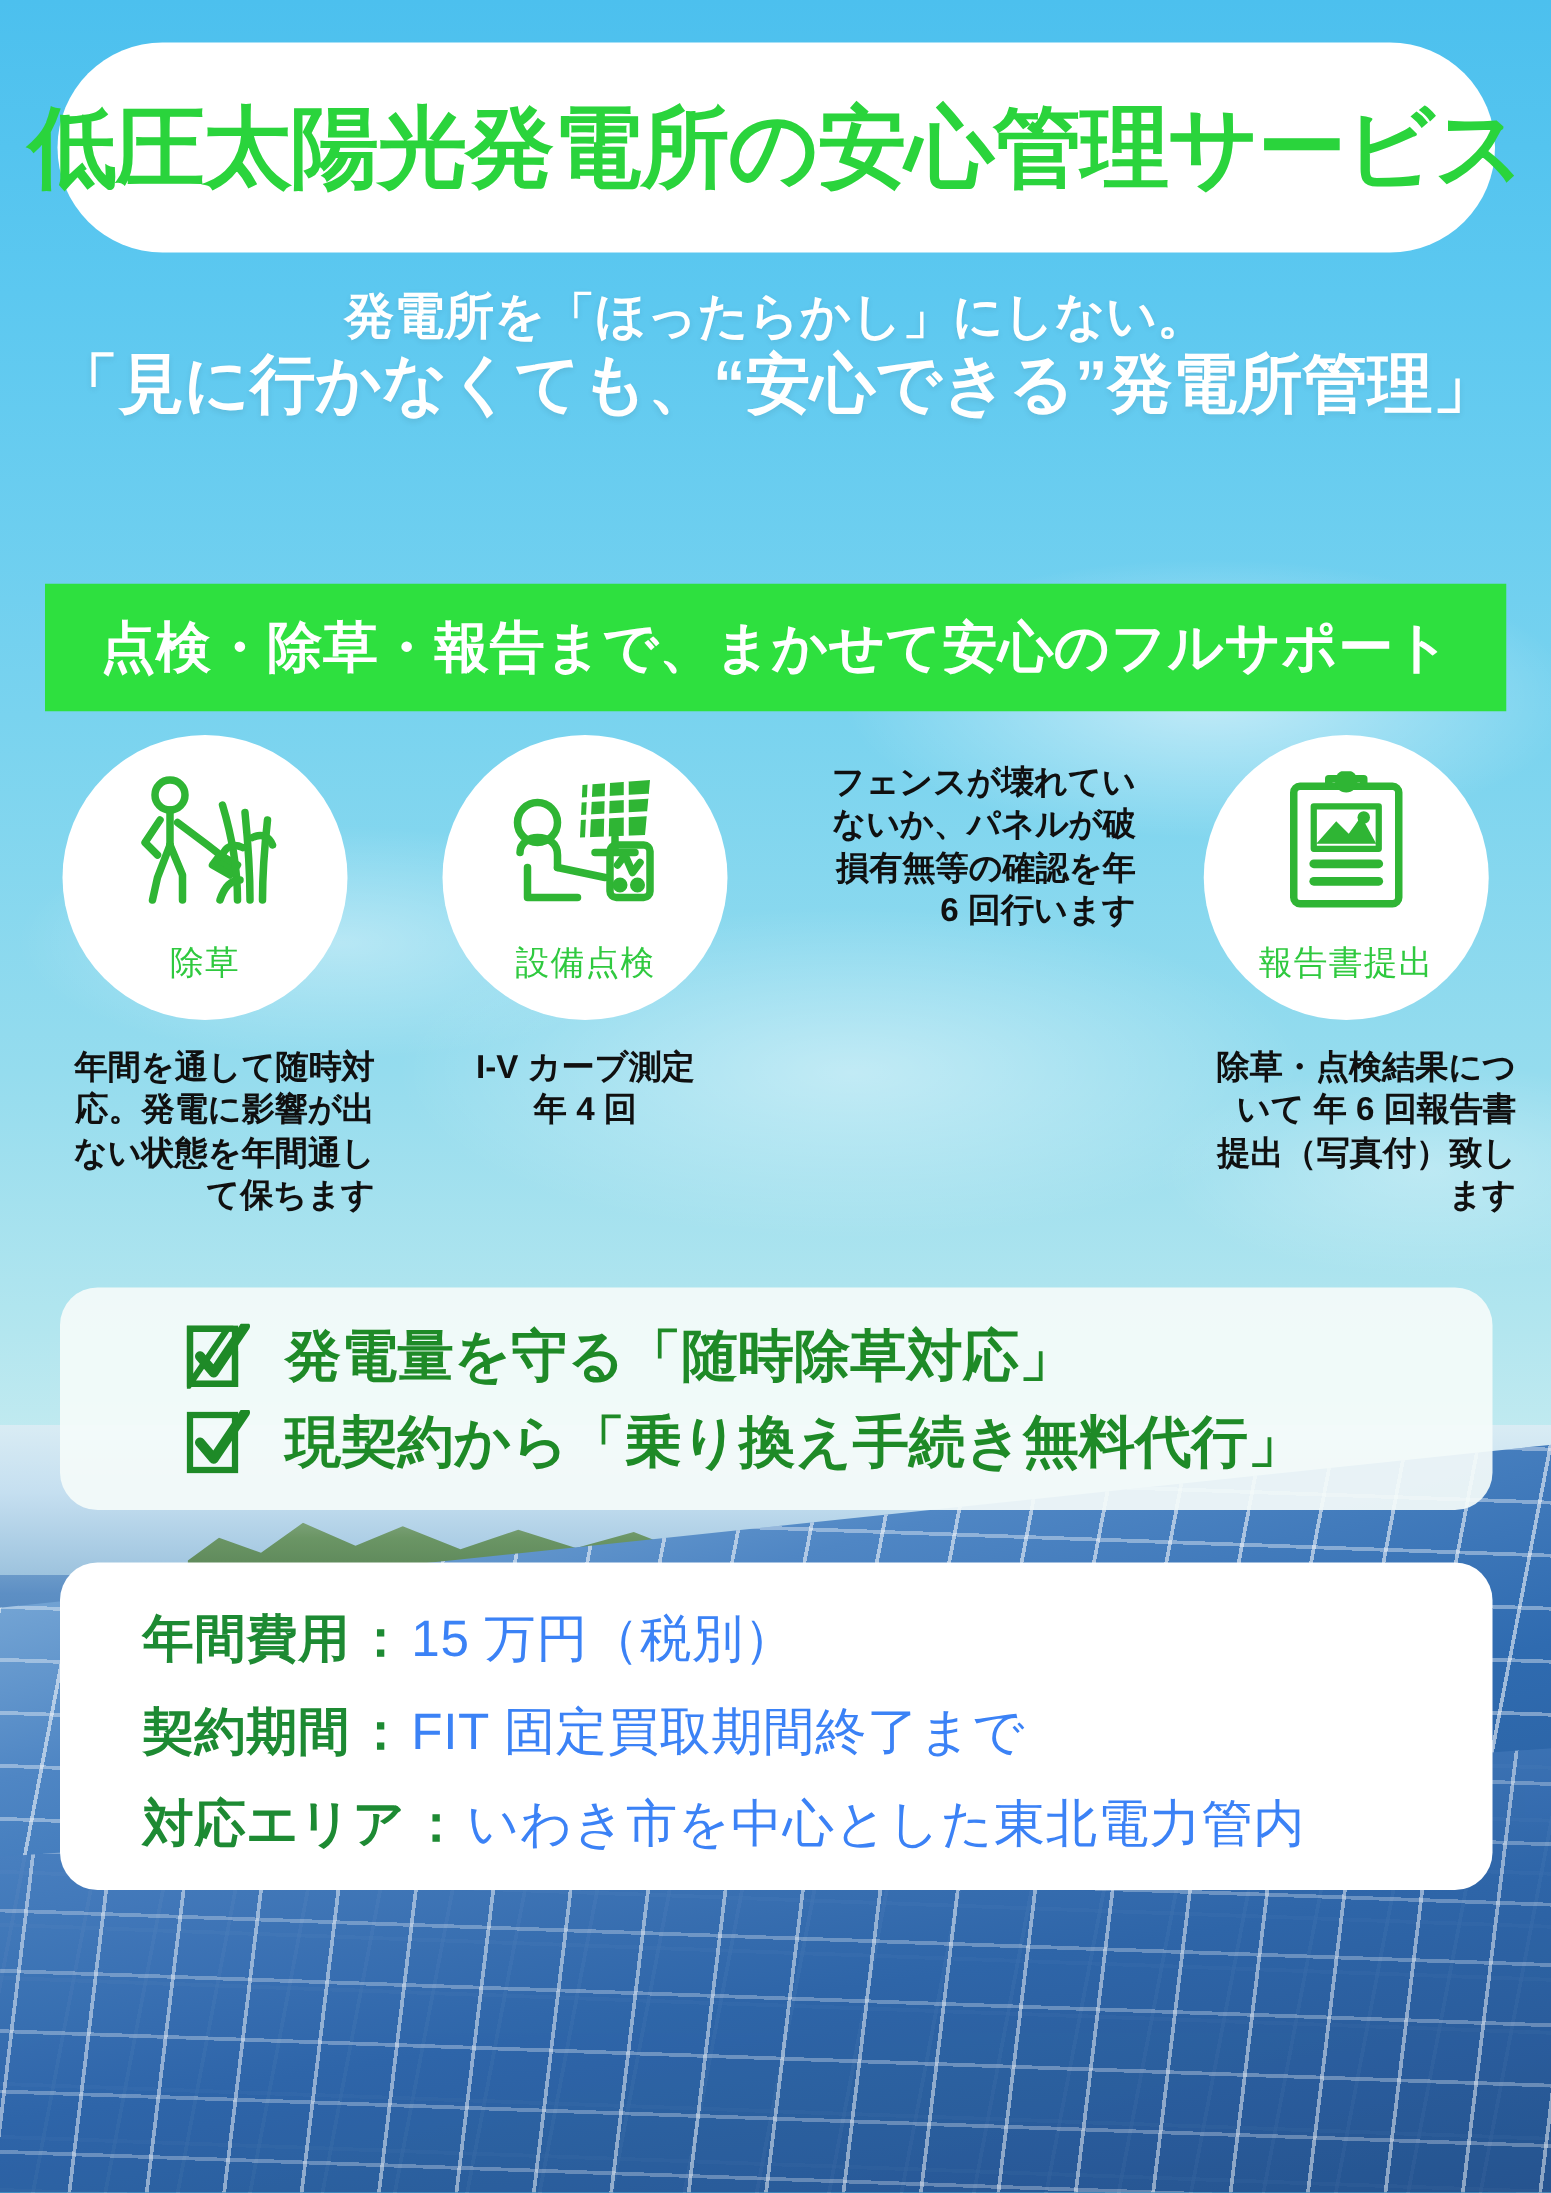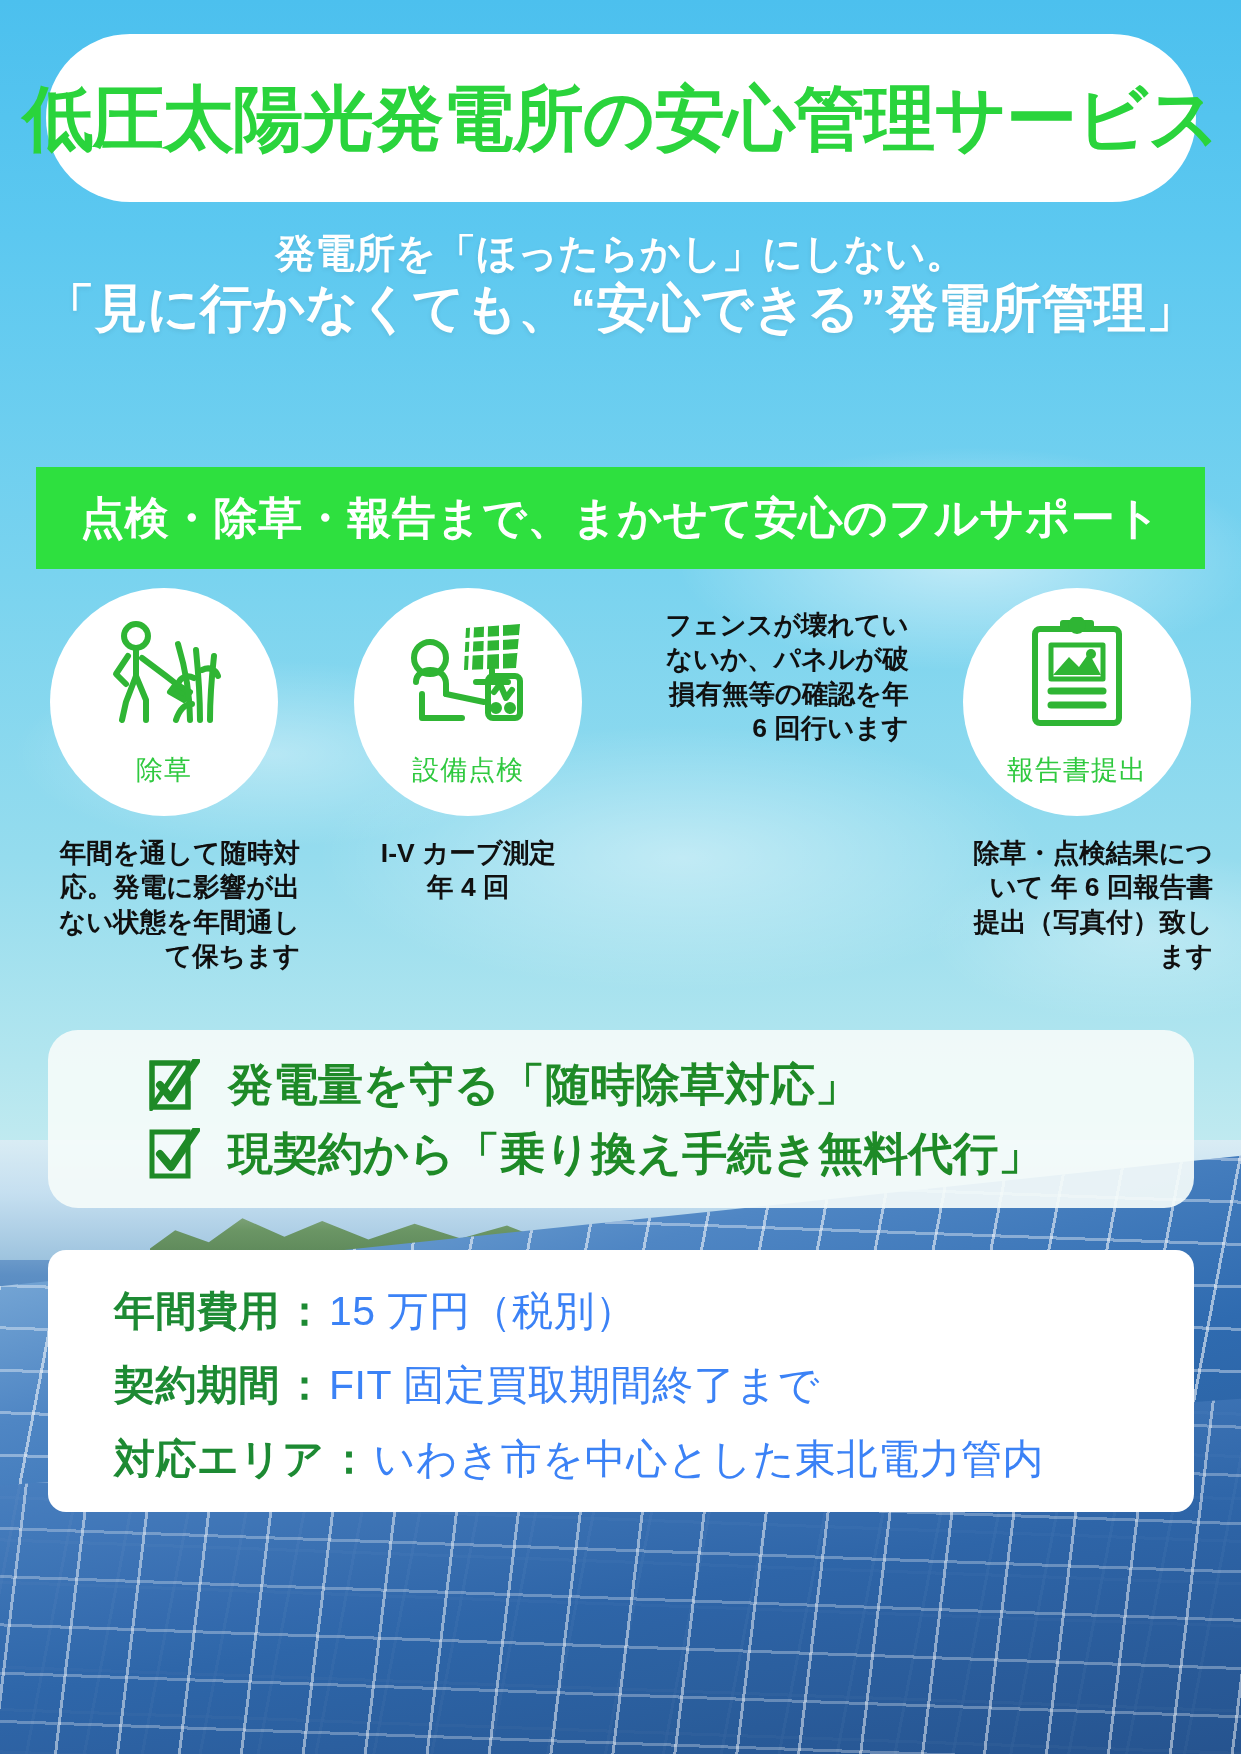--- a/index.html
+++ b/index.html
@@ -231,21 +231,21 @@
     letter-spacing: 0px;
   }
 
   
   .price-card {
     position: absolute;
     left: 48px; top: 1250px;
     width: 1146px;
     height: 262px;
     background: #ffffff;
-    border-radius: 18px;
+    border-radius: 30px;
     padding: 34px 0 0 66px;
     box-sizing: border-box;
   }
   .price-row {
     display: flex;
     align-items: baseline;
     height: 74px;
     font-size: 41px;
     white-space: nowrap;
   }

